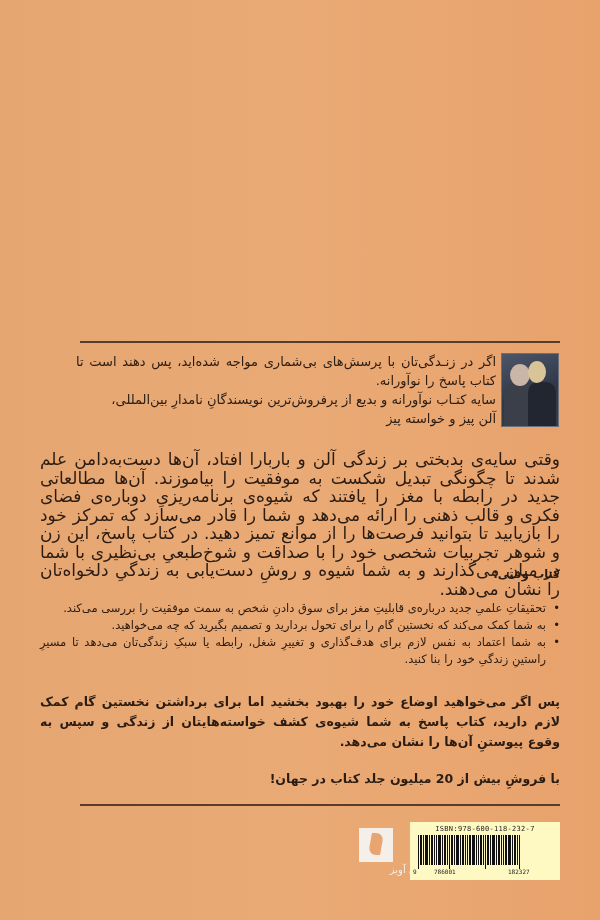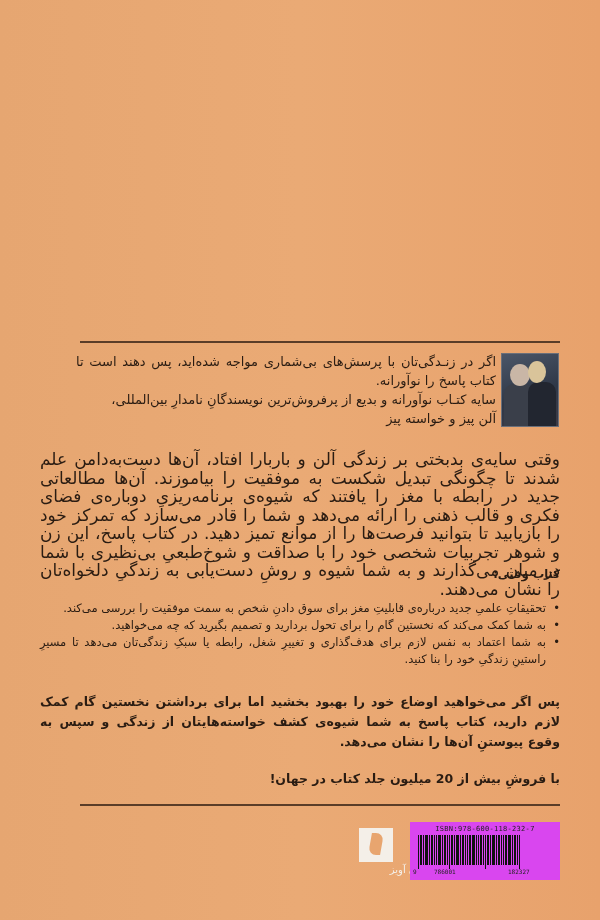--- a/index.html
+++ b/index.html
@@ -36,21 +36,21 @@
   .closing { right:40px; top:692px; width:520px; font-size:12.5px; line-height:20px; font-weight:bold; text-align-last:right; }
   .tagline { right:40px; top:771px; font-size:12.5px; font-weight:bold; }
 
   .logo { position:absolute; left:355px; top:828px; width:42px; height:50px; }
   .logo .mark { position:absolute; left:4px; top:0; width:34px; height:34px; background:#f4efe8; }
   .logo .mark::after { content:""; position:absolute; left:11px; top:5px; width:12px; height:22px; background:#E8A56F; border-radius:0 8px 0 8px; transform:skewX(-10deg); }
   .logo .name { position:absolute; left:0; top:36px; width:42px; text-align:center; font-size:10px; color:#f4efe8; direction:rtl;margin-left:32px; }
 
   .barcode-label {
     position:absolute; left:410px; top:822px; width:150px; height:58px;
-    background:#d946ef;
+    background:#fef9c3;
   }
   .isbn { position:absolute; top:3px; left:0; width:150px; text-align:center; font-size:7px; letter-spacing:0.3px; color:#222; font-family:"DejaVu Sans Mono", monospace; }
   .bars { position:absolute; left:8px; top:13px; width:136px; height:32px; display:flex; align-items:flex-start; }
   .bars span { display:block; height:30px; background:#111; margin-right:1px; }
   .barnum { position:absolute; top:46px; font-size:6px; color:#222; font-family:"DejaVu Sans Mono", monospace; }
   .barnum.n0 { left:3px; }
   .barnum.n1 { left:24px; }
   .barnum.n2 { left:98px; }
 </style>
 </head>

